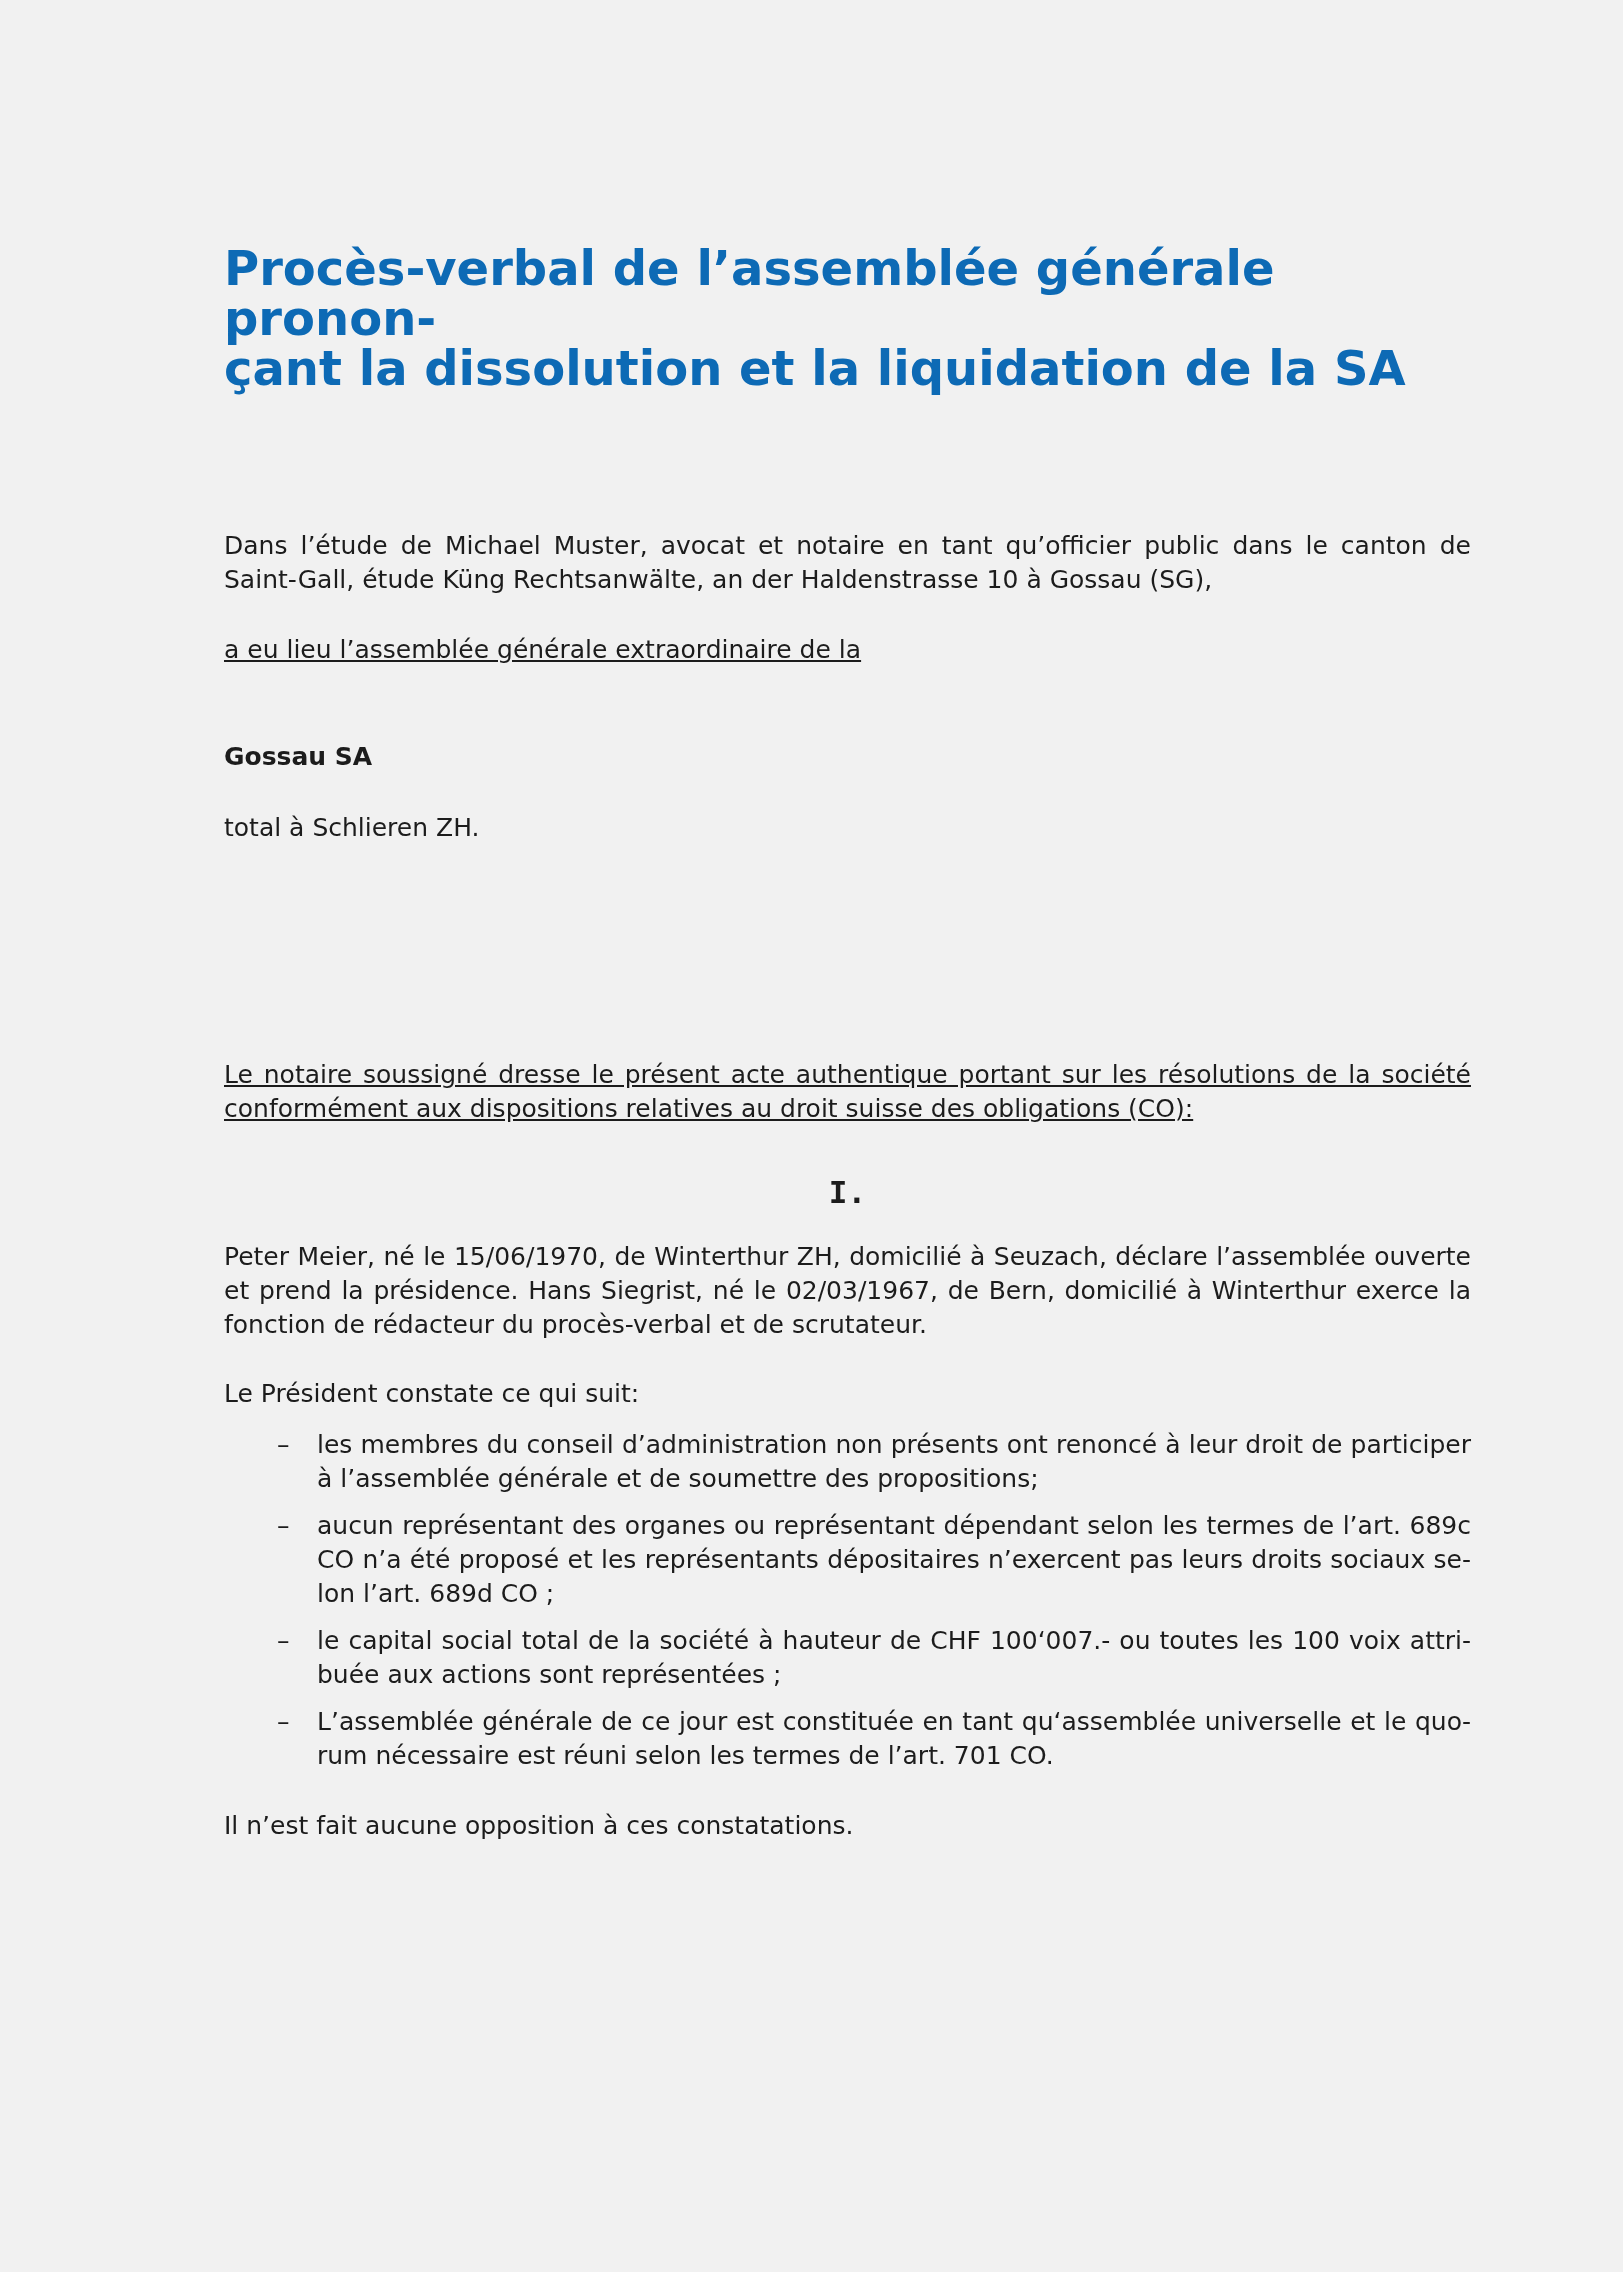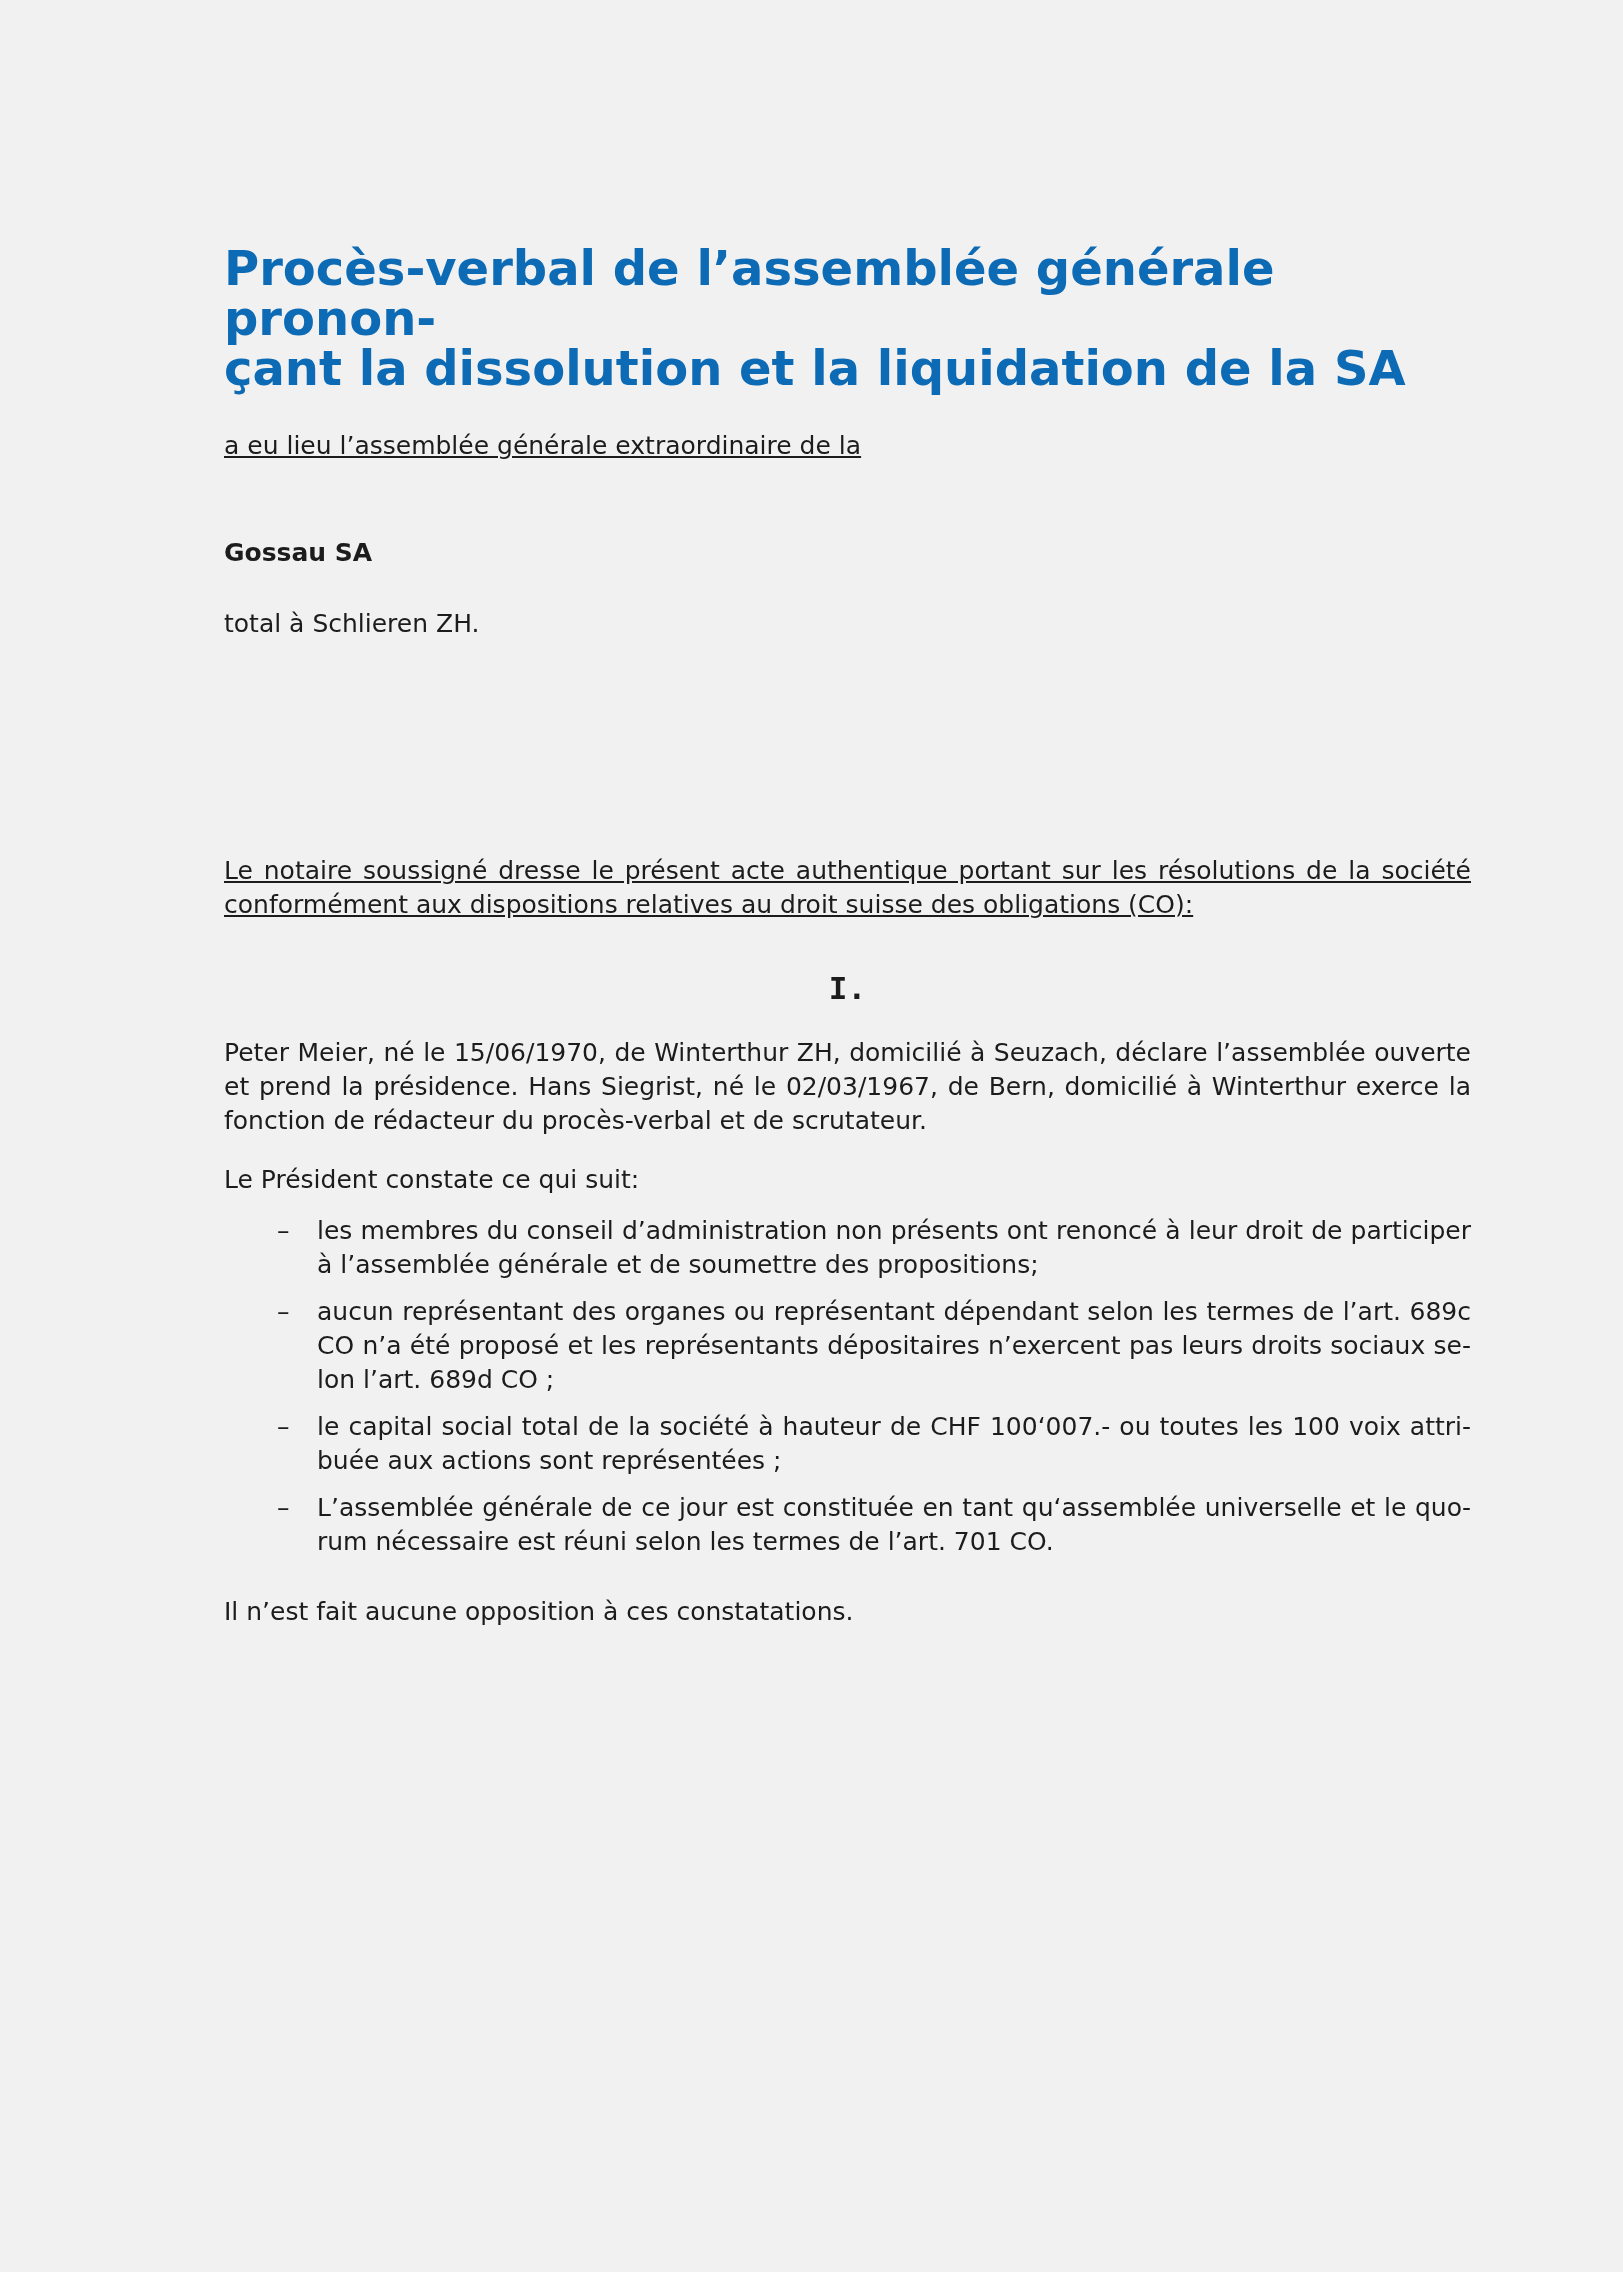--- a/index.html
+++ b/index.html
@@ -44,21 +44,21 @@
   p {
     margin: 0;
     text-align: justify;
   }
   .mt-p1       { margin-top: 136px; }
   .mt-p2       { margin-top: 36px; text-decoration: underline;  }
   .mt-company  { margin-top: 73px; }
   .mt-seat     { margin-top: 37px;  }
   .mt-notary   { margin-top: 213px; text-decoration: underline; }
   .mt-peter    { margin-top: 28.6px;  }
-  .mt-pres     { margin-top: 25px;  }
+  .mt-pres     { margin-top: 35px;  }
   .mt-closing  { margin-top: 36px;  }
   .bold { font-weight: bold; }
   .section-heading {
     margin: 47px 0 0 0;
     text-align: center;
     font-family: "DejaVu Sans Mono", monospace;
     font-size: 31px;
     line-height: 38px;
     font-weight: bold;
     color: #1c1c1c;
@@ -89,20 +89,21 @@
 <body>
 
 <div class="page">
   <div class="content">
 
     <h1 class="doc-title">
       <span class="title-line">Procès-verbal de l’assemblée générale pronon-</span>
       <span class="title-line">çant la dissolution et la liquidation de la SA</span>
     </h1>
 
+    <p class="mt-p1">Dans l’étude de Michael Muster, avocat et notaire en tant qu’officier public dans le canton de Saint-Gall, étude Küng Rechtsanwälte, an der Haldenstrasse 10 à Gossau (SG),</p>
 
     <p class="mt-p2">a eu lieu l’assemblée générale extraordinaire de la</p>
 
     <p class="mt-company bold">Gossau SA</p>
 
     <p class="mt-seat">total à Schlieren ZH.</p>
 
     <p class="mt-notary">Le notaire soussigné dresse le présent acte authentique portant sur les résolutions de la société conformément aux dispositions relatives au droit suisse des obligations (CO):</p>
 
     <h2 class="section-heading">I.</h2>

